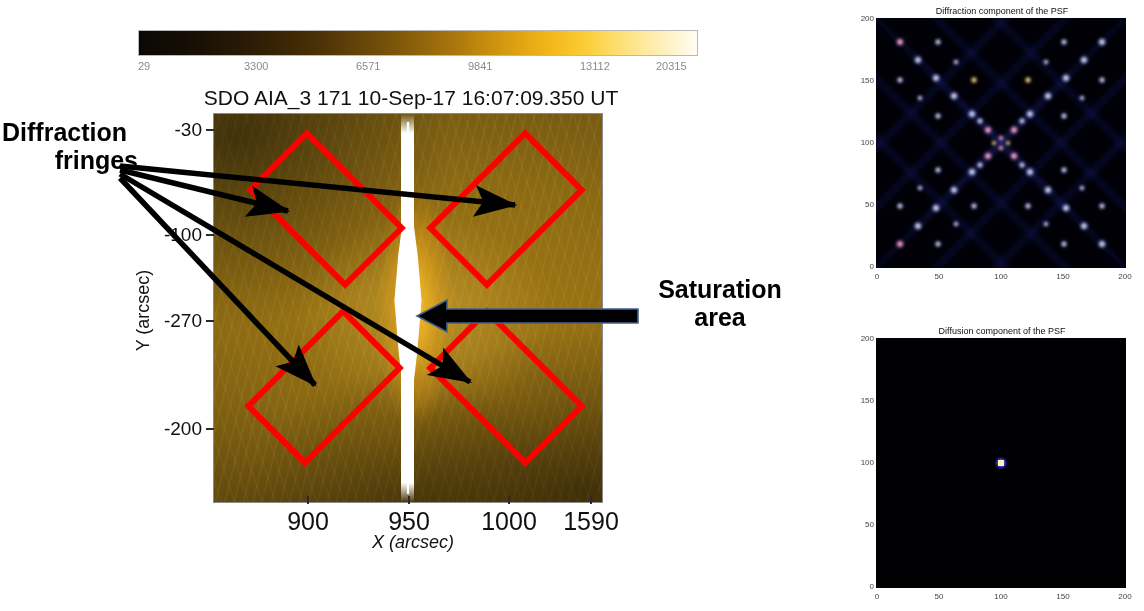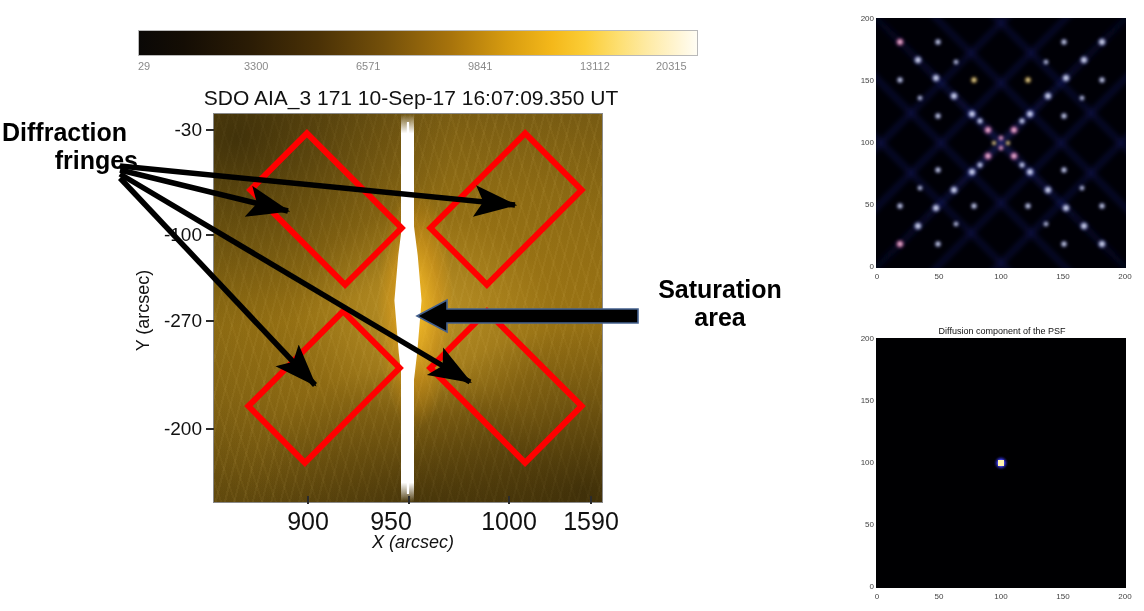--- a/index.html
+++ b/index.html
@@ -204,21 +204,21 @@
   <div class="tick-mark abs" style="left:408px; top:496px; width:2px; height:8px;"></div>
   <div class="tick-mark abs" style="left:508px; top:496px; width:2px; height:8px;"></div>
   <div class="tick-mark abs" style="left:590px; top:496px; width:2px; height:8px;"></div>
 
   <div class="ytick-label" style="left:150px; top:119px; width:52px;">-30</div>
   <div class="ytick-label" style="left:144px; top:224px; width:58px;">-100</div>
   <div class="ytick-label" style="left:144px; top:310px; width:58px;">-270</div>
   <div class="ytick-label" style="left:144px; top:418px; width:58px;">-200</div>
 
   <div class="xtick-label" style="left:272px; top:507px; width:72px;">900</div>
-  <div class="xtick-label" style="left:355px; top:507px; width:72px;">950</div>
+  <div class="xtick-label" style="left:373px; top:507px; width:72px;">950</div>
   <div class="xtick-label" style="left:473px; top:507px; width:72px;">1000</div>
   <div class="xtick-label" style="left:555px; top:507px; width:72px;">1590</div>
 
   <div id="ylabel" style="left:88px; top:300px; width:110px; text-align:center;">Y (arcsec)</div>
   <div id="xlabel" style="left:313px; top:532px; width:200px;">X (arcsec)</div>
 
   <div id="diffraction-label" class="anno-label">
     <div>Diffraction</div>
     <div style="text-align:right; padding-right:4px;">fringes</div>
   </div>
@@ -247,20 +247,21 @@
     <g>
       <line x1="120" y1="178" x2="315" y2="385" stroke="#000" stroke-width="5.5" marker-end="url(#ah)"></line>
     </g>
 
     <g>
       <path d="M417,316 L447,300 L447,309 L638,309 L638,323 L447,323 L447,332 Z" fill="#000000" stroke="#44618f" stroke-width="1.6" stroke-linejoin="miter"></path>
     </g>
   </svg>
 
   <div class="psf-panel" style="left:860px; top:2px; width:284px; height:290px;">
+    <div class="psf-title" style="left:0; top:4px;">Diffraction component of the PSF</div>
 
     <div class="psf-canvas" style="left:16px; top:16px; width:250px; height:250px;">
       <svg width="250" height="250" viewBox="0 0 250 250">
         <defs>
           <radialGradient id="spotW">
             <stop offset="0%" stop-color="#ffffff" stop-opacity="1"></stop>
             <stop offset="42%" stop-color="#cfd8ff" stop-opacity="0.85"></stop>
             <stop offset="100%" stop-color="#2a2fb0" stop-opacity="0"></stop>
           </radialGradient>
           <radialGradient id="spotP">

